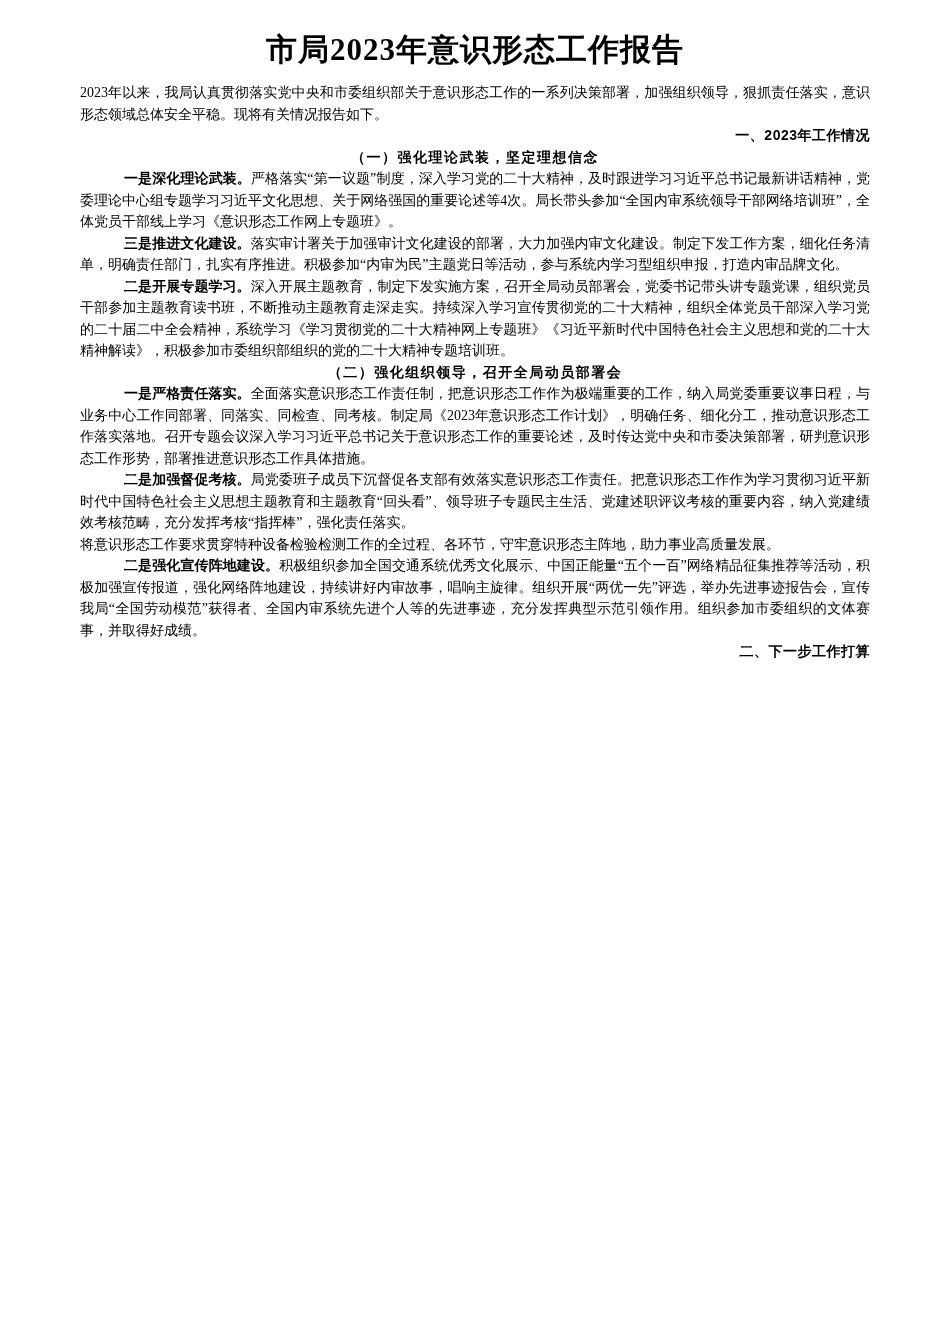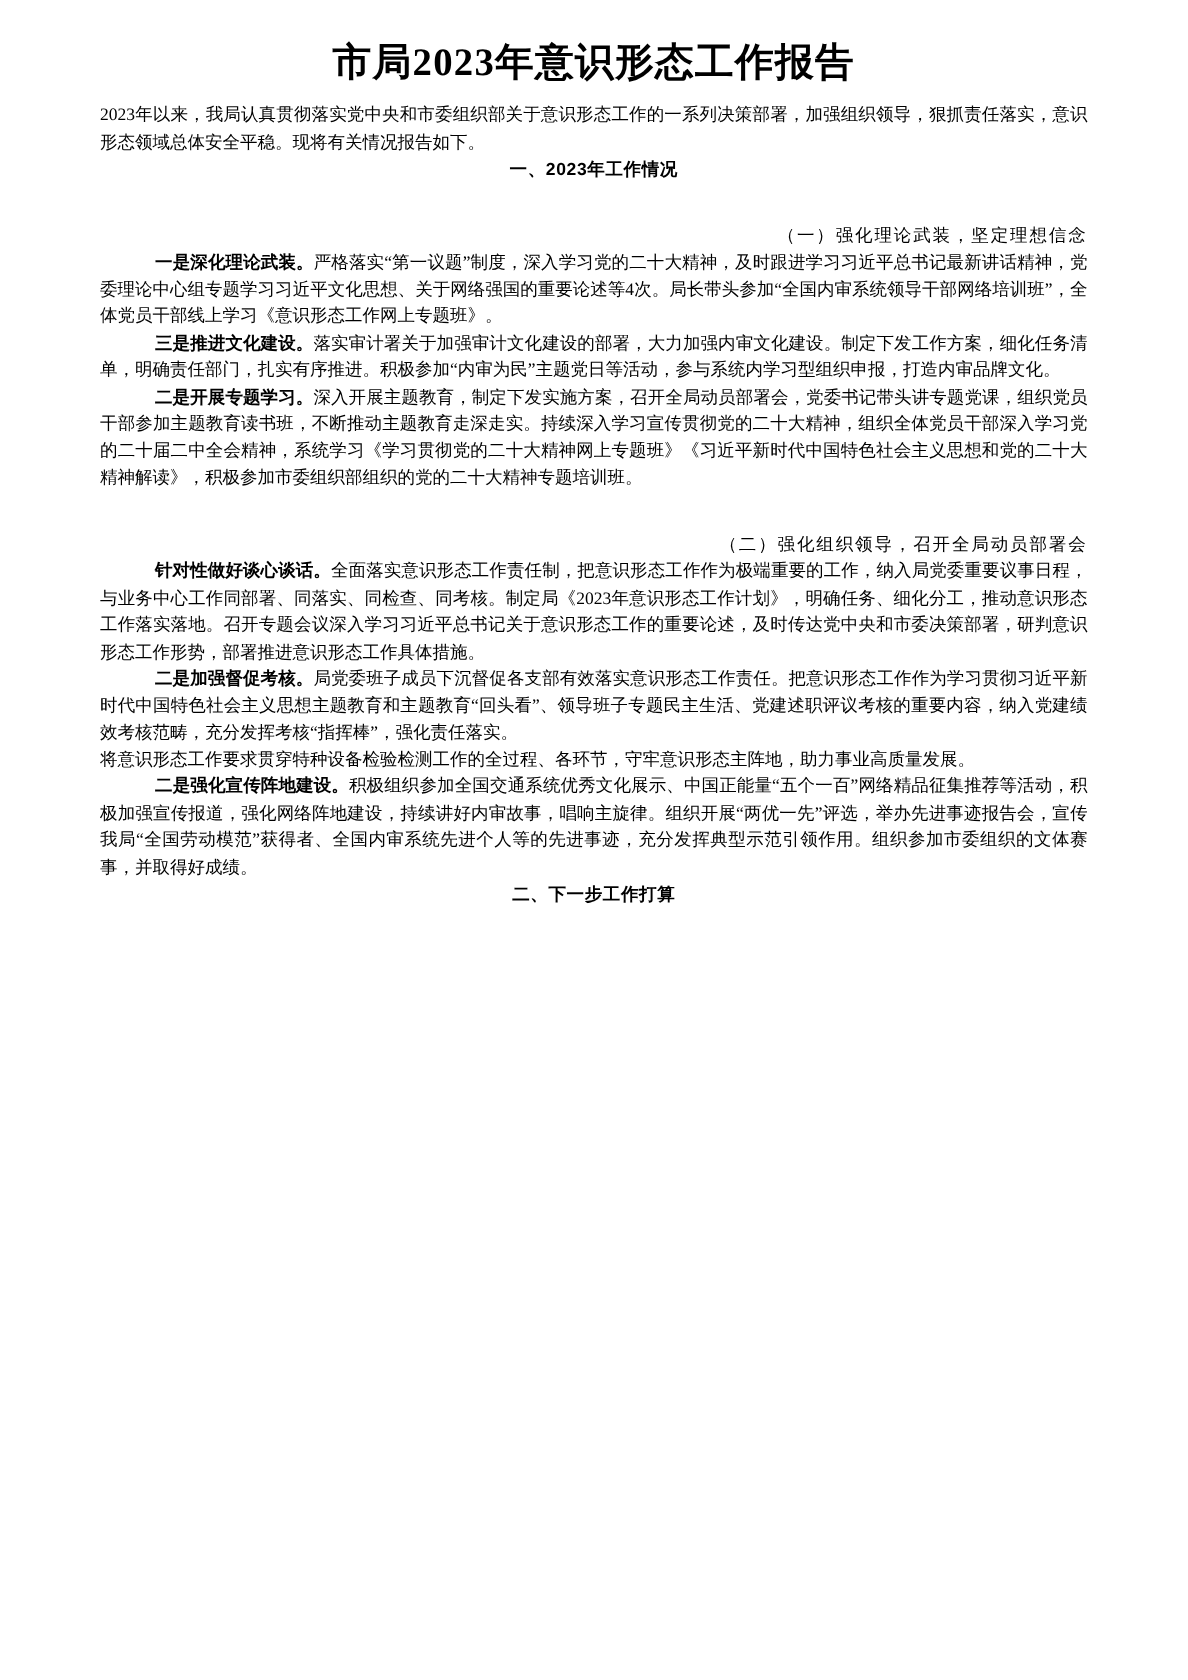--- a/index.html
+++ b/index.html
@@ -30,28 +30,27 @@
     margin: 0;
     font-size: 14px;
     line-height: 21.5px;
     text-align: justify;
     text-justify: inter-ideograph;
     word-break: break-all;
   }
   p.h-num {
     font-weight: bold;
     font-family: "Liberation Sans", "DejaVu Sans", sans-serif;
-    text-align: center;
+    text-align: right;
     letter-spacing: 0.5px;
   }
   p.h-kai {
-    font-weight: normal;
+    font-weight: bold;
     letter-spacing: 1.5px;
-    text-align: right;
-    margin-top: 32px;
+    text-align: center;
   }
   .lead {
     font-weight: bold;
     margin-left: 44px;
   }
 </style>
 </head>
 <body>
 
 <div class="page">
@@ -65,21 +64,21 @@
     <p class="h-kai">（一）强化理论武装，坚定理想信念</p>
 
     <p><span class="lead">一是深化理论武装。</span><span>严格落实“第一议题”制度，深入学习党的二十大精神，及时跟进学习习近平总书记最新讲话精神，党委理论中心组专题学习习近平文化思想、关于网络强国的重要论述等4次。局长带头参加“全国内审系统领导干部网络培训班”，全体党员干部线上学习《意识形态工作网上专题班》。</span></p>
 
     <p><span class="lead">三是推进文化建设。</span><span>落实审计署关于加强审计文化建设的部署，大力加强内审文化建设。制定下发工作方案，细化任务清单，明确责任部门，扎实有序推进。积极参加“内审为民”主题党日等活动，参与系统内学习型组织申报，打造内审品牌文化。</span></p>
 
     <p><span class="lead">二是开展专题学习。</span><span>深入开展主题教育，制定下发实施方案，召开全局动员部署会，党委书记带头讲专题党课，组织党员干部参加主题教育读书班，不断推动主题教育走深走实。持续深入学习宣传贯彻党的二十大精神，组织全体党员干部深入学习党的二十届二中全会精神，系统学习《学习贯彻党的二十大精神网上专题班》《习近平新时代中国特色社会主义思想和党的二十大精神解读》，积极参加市委组织部组织的党的二十大精神专题培训班。</span></p>
 
     <p class="h-kai">（二）强化组织领导，召开全局动员部署会</p>
 
-    <p><span class="lead">针对性做好谈心谈话。</span><span>全面落实意识形态工作责任制，把意识形态工作作为极端重要的工作，纳入局党委重要议事日程，与业务中心工作同部署、同落实、同检查、同考核。制定局《2023年意识形态工作计划》，明确任务、细化分工，推动意识形态工作落实落地。召开专题会议深入学习习近平总书记关于意识形态工作的重要论述，及时传达党中央和市委决策部署，研判意识形态工作形势，部署推进意识形态工作具体措施。</span></p>
+    <p><span class="lead">一是严格责任落实。</span><span>全面落实意识形态工作责任制，把意识形态工作作为极端重要的工作，纳入局党委重要议事日程，与业务中心工作同部署、同落实、同检查、同考核。制定局《2023年意识形态工作计划》，明确任务、细化分工，推动意识形态工作落实落地。召开专题会议深入学习习近平总书记关于意识形态工作的重要论述，及时传达党中央和市委决策部署，研判意识形态工作形势，部署推进意识形态工作具体措施。</span></p>
 
     <p><span class="lead">二是加强督促考核。</span><span>局党委班子成员下沉督促各支部有效落实意识形态工作责任。把意识形态工作作为学习贯彻习近平新时代中国特色社会主义思想主题教育和主题教育“回头看”、领导班子专题民主生活、党建述职评议考核的重要内容，纳入党建绩效考核范畴，充分发挥考核“指挥棒”，强化责任落实。</span></p>
 
 
 
     <p>将意识形态工作要求贯穿特种设备检验检测工作的全过程、各环节，守牢意识形态主阵地，助力事业高质量发展。</p>
 
 
     <p><span class="lead">二是强化宣传阵地建设。</span><span>积极组织参加全国交通系统优秀文化展示、中国正能量“五个一百”网络精品征集推荐等活动，积极加强宣传报道，强化网络阵地建设，持续讲好内审故事，唱响主旋律。组织开展“两优一先”评选，举办先进事迹报告会，宣传我局“全国劳动模范”获得者、全国内审系统先进个人等的先进事迹，充分发挥典型示范引领作用。组织参加市委组织的文体赛事，并取得好成绩。</span></p>
 

